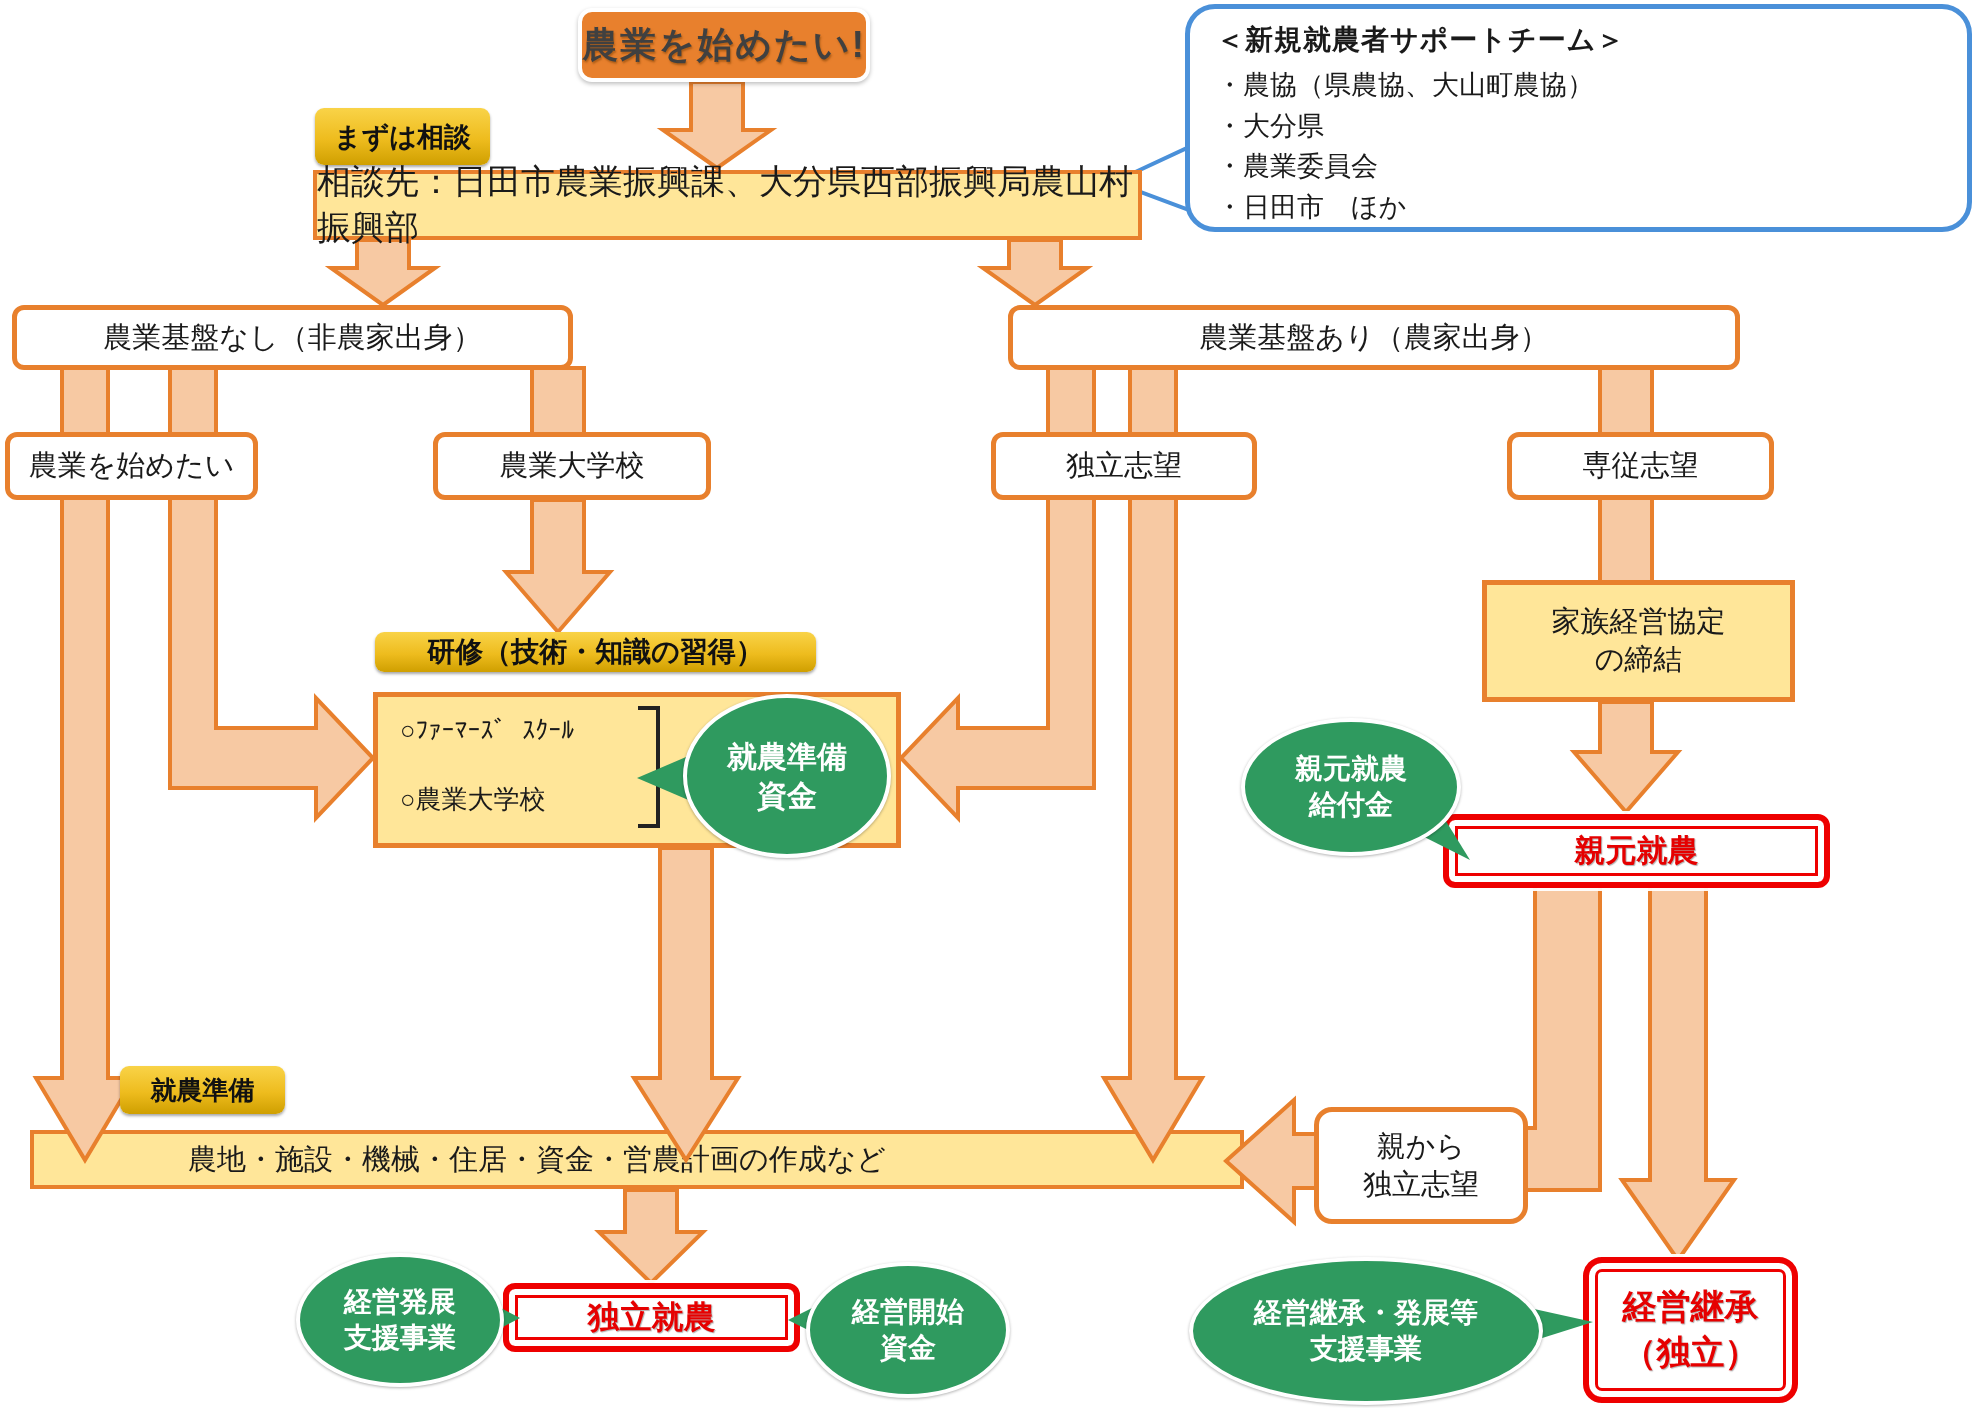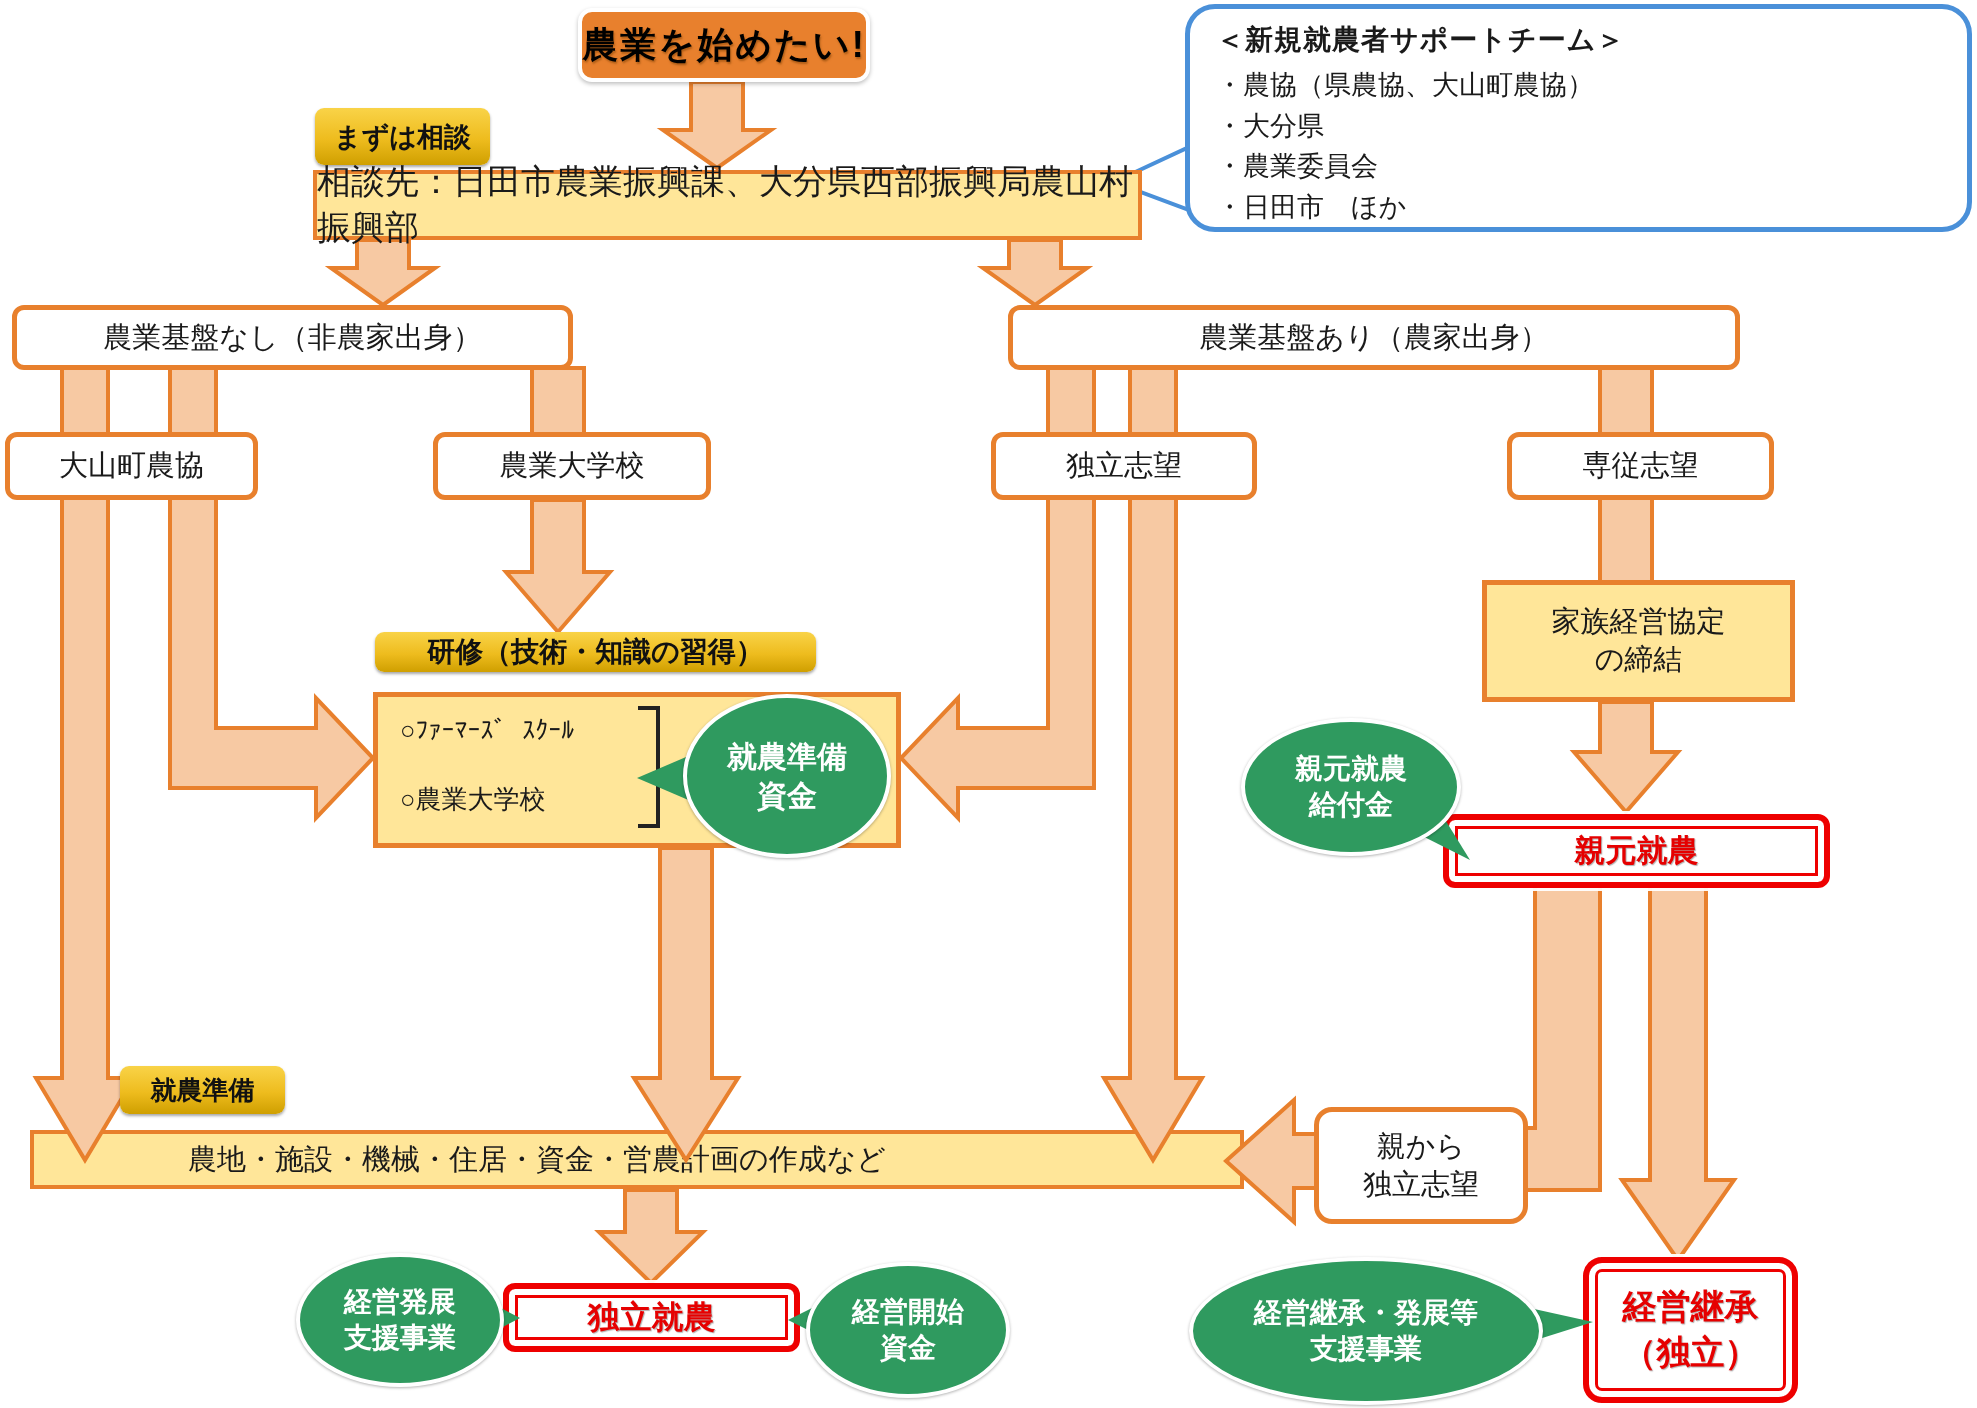--- a/index.html
+++ b/index.html
@@ -9,21 +9,21 @@
   html,body{margin:0;padding:0;background:#fff;}
   #canvas{position:relative;width:1977px;height:1408px;overflow:hidden;
           font-family:"Liberation Sans","DejaVu Sans",sans-serif;color:var(--ink);}
   .abs{position:absolute;box-sizing:border-box;}
   svg.flow{position:absolute;left:0;top:0;z-index:2;}
   .shape{fill:var(--arrow);stroke:var(--accent);stroke-width:4;stroke-linejoin:miter;}
   .z1{z-index:1}.z3{z-index:3}.z4{z-index:4}
 
   .title-box{background:#e8802d;border:4px solid #fff;border-radius:14px;
     box-shadow:0 2px 4px rgba(0,0,0,.25);display:flex;align-items:center;justify-content:center;
-    color:#000000;font-size:36px;font-weight:bold;letter-spacing:2px;text-shadow:1px 2px 2px rgba(120,60,0,.5);}
+    color:#404040;font-size:36px;font-weight:bold;letter-spacing:2px;text-shadow:1px 2px 2px rgba(120,60,0,.5);}
   .tag-gold{background:linear-gradient(180deg,#f9d348 0%,#eebc1e 55%,#cf9f00 100%);
     border-radius:9px;display:flex;align-items:center;justify-content:center;
     font-size:27px;font-weight:600;color:#111;box-shadow:0 2px 3px rgba(0,0,0,.35);}
   .box-yellow{background:var(--panel);border:4px solid var(--accent);
     display:flex;align-items:center;justify-content:center;font-size:27px;}
   .box-white{background:#fff;border:5px solid var(--accent);border-radius:12px;
     display:flex;align-items:center;justify-content:center;font-size:29px;}
   .bubble-blue{background:#fff;border:5px solid var(--blue);border-radius:30px;padding:12px 26px;}
   .bubble-blue .bt{font-size:28px;font-weight:bold;letter-spacing:1px;margin-bottom:6px;}
   .bubble-blue .bi{font-size:27px;line-height:1.5;}
@@ -107,21 +107,21 @@
   </div>
 
   <div class="abs box-white z3" style="left:12px;top:305px;width:561px;height:65px;">
     <span>農業基盤なし（非農家出身）</span>
   </div>
   <div class="abs box-white z3" style="left:1008px;top:305px;width:732px;height:65px;">
     <span>農業基盤あり（農家出身）</span>
   </div>
 
   <div class="abs box-white z3" style="left:5px;top:432px;width:253px;height:68px;">
-    <span>大山町農協</span>
+    <span>農業を始めたい</span>
   </div>
   <div class="abs box-white z3" style="left:433px;top:432px;width:278px;height:68px;">
     <span>農業大学校</span>
   </div>
   <div class="abs box-white z3" style="left:991px;top:432px;width:266px;height:68px;">
     <span>独立志望</span>
   </div>
   <div class="abs box-white z3" style="left:1507px;top:432px;width:267px;height:68px;">
     <span>専従志望</span>
   </div>

